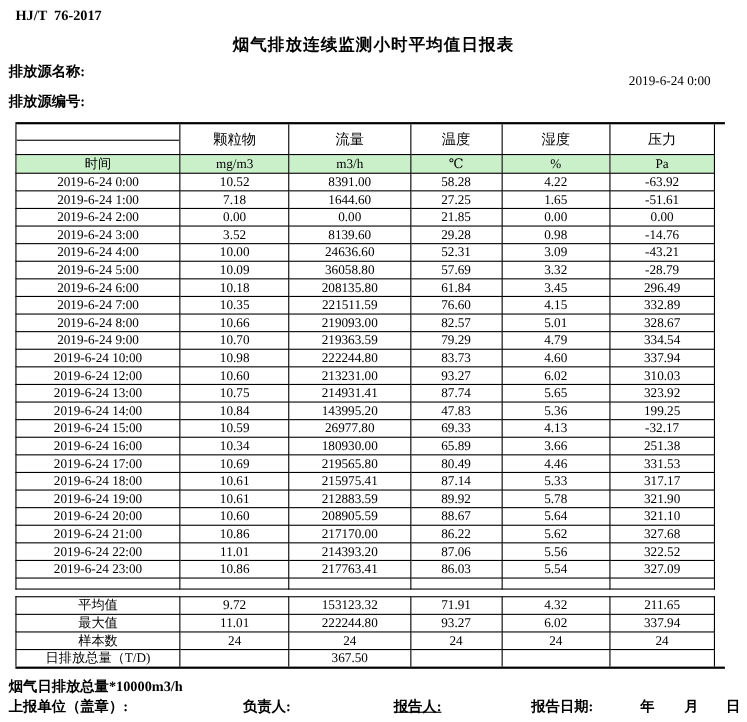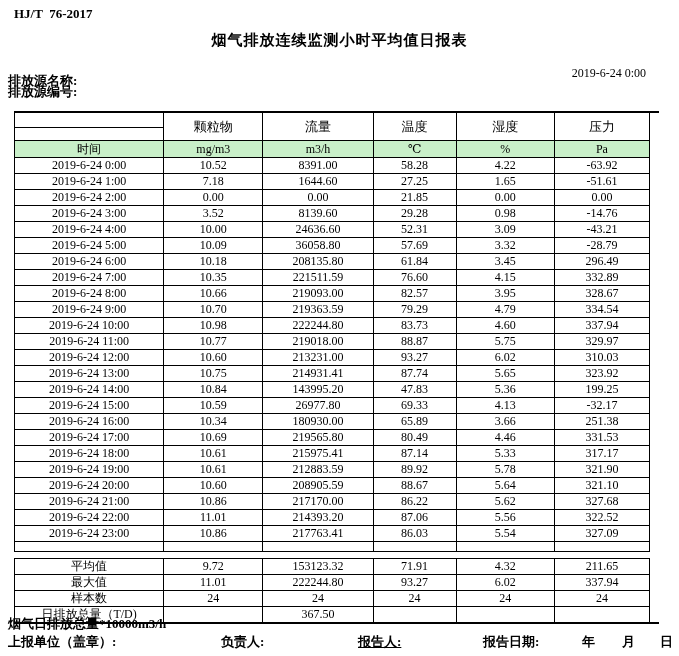--- a/index.html
+++ b/index.html
@@ -1,20 +1,20 @@
 <!DOCTYPE html>
 <html><head>
 <meta charset="utf-8">
 <style>
   html,body{margin:0;padding:0;background:#ffffff;}
   .doc{position:relative;width:679px;height:656px;background:#fff;color:#000;
        font-family:"Liberation Serif","DejaVu Serif",serif;overflow:hidden;}
   .standard{position:absolute;left:14px;top:6px;font-size:13px;font-weight:bold;white-space:pre;text-align:right;}
   .title{position:absolute;left:0;top:31px;width:100%;text-align:center;font-size:15px;font-weight:bold;letter-spacing:1px;}
-  .source-name{position:absolute;left:8px;top:72px;font-size:13px;font-weight:bold;font-family:Liberation Serif, serif;}
+  .source-name{position:absolute;left:8px;top:56px;font-size:13px;font-weight:bold;font-family:Liberation Serif, serif;}
   .source-code{position:absolute;left:8px;top:83px;font-size:13px;font-weight:bold;}
   .datetime{position:absolute;right:33px;top:66px;font-size:12px;}
   .tablewrap{position:absolute;left:14px;top:111px;width:645px;}
   .thick{height:2px;background:#000;width:645px;}
   table.grid{border-collapse:collapse;table-layout:fixed;width:636px;}
   .grid td,.grid th{border:1px solid #000;padding:0;margin:0;text-align:center;
       font-weight:normal;font-size:12px;height:15px;line-height:15px;
       white-space:nowrap;overflow:hidden;}
   tr.hdrA th{height:27px;line-height:27px;border-top:none;font-size:13px;}
   th.timecol{position:relative;}
@@ -142,46 +142,38 @@
             <td>221511.59</td>
             <td>76.60</td>
             <td>4.15</td>
             <td>332.89</td>
           </tr>
           <tr>
             <td>2019-6-24 8:00</td>
             <td>10.66</td>
             <td>219093.00</td>
             <td>82.57</td>
-            <td>3.95</td>
+            <td>5.01</td>
             <td>328.67</td>
           </tr>
           <tr>
             <td>2019-6-24 9:00</td>
             <td>10.70</td>
             <td>219363.59</td>
             <td>79.29</td>
             <td>4.79</td>
             <td>334.54</td>
           </tr>
           <tr>
             <td>2019-6-24 10:00</td>
             <td>10.98</td>
             <td>222244.80</td>
             <td>83.73</td>
             <td>4.60</td>
             <td>337.94</td>
-          </tr>
-          <tr>
-            <td>2019-6-24 11:00</td>
-            <td>10.77</td>
-            <td>219018.00</td>
-            <td>88.87</td>
-            <td>5.75</td>
-            <td>329.97</td>
           </tr>
           <tr>
             <td>2019-6-24 12:00</td>
             <td>10.60</td>
             <td>213231.00</td>
             <td>93.27</td>
             <td>6.02</td>
             <td>310.03</td>
           </tr>
           <tr>

